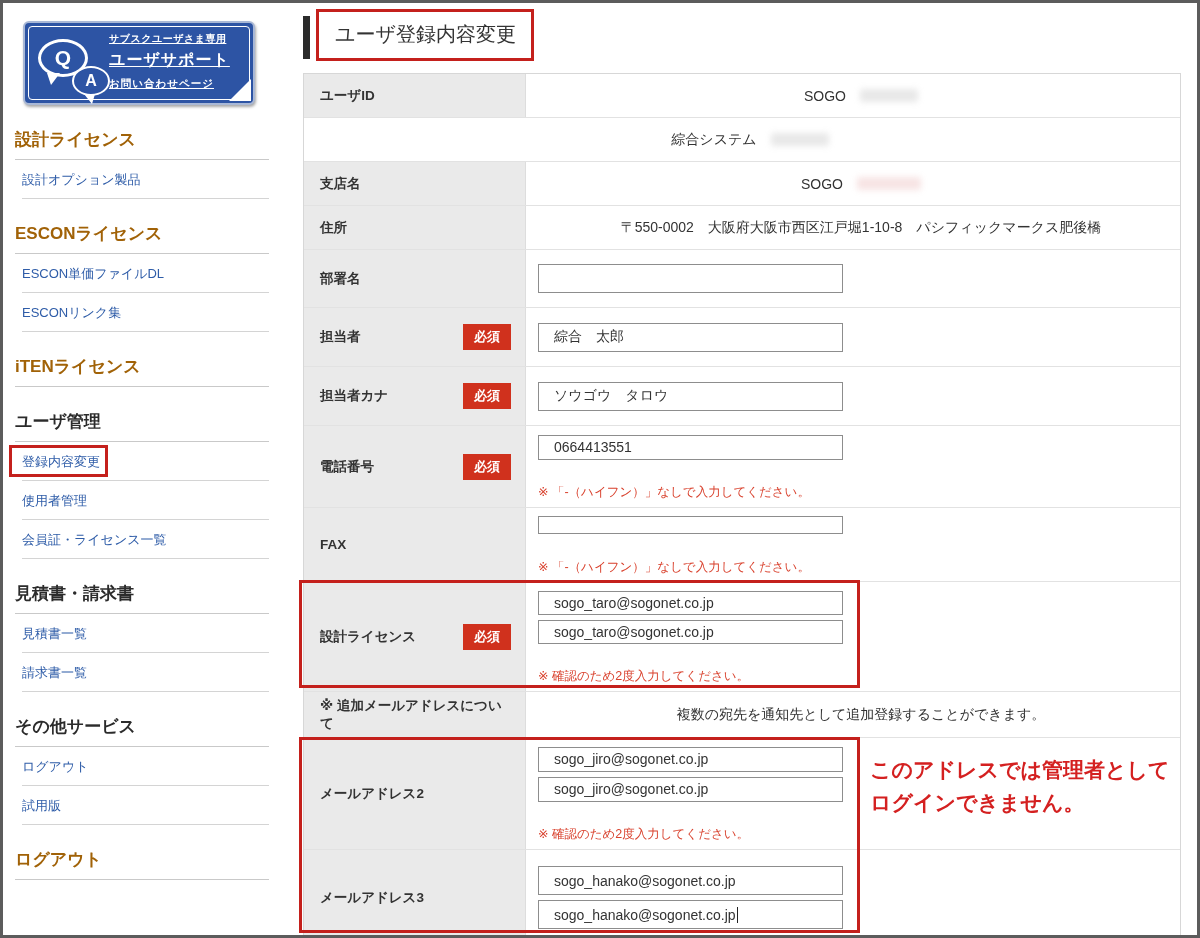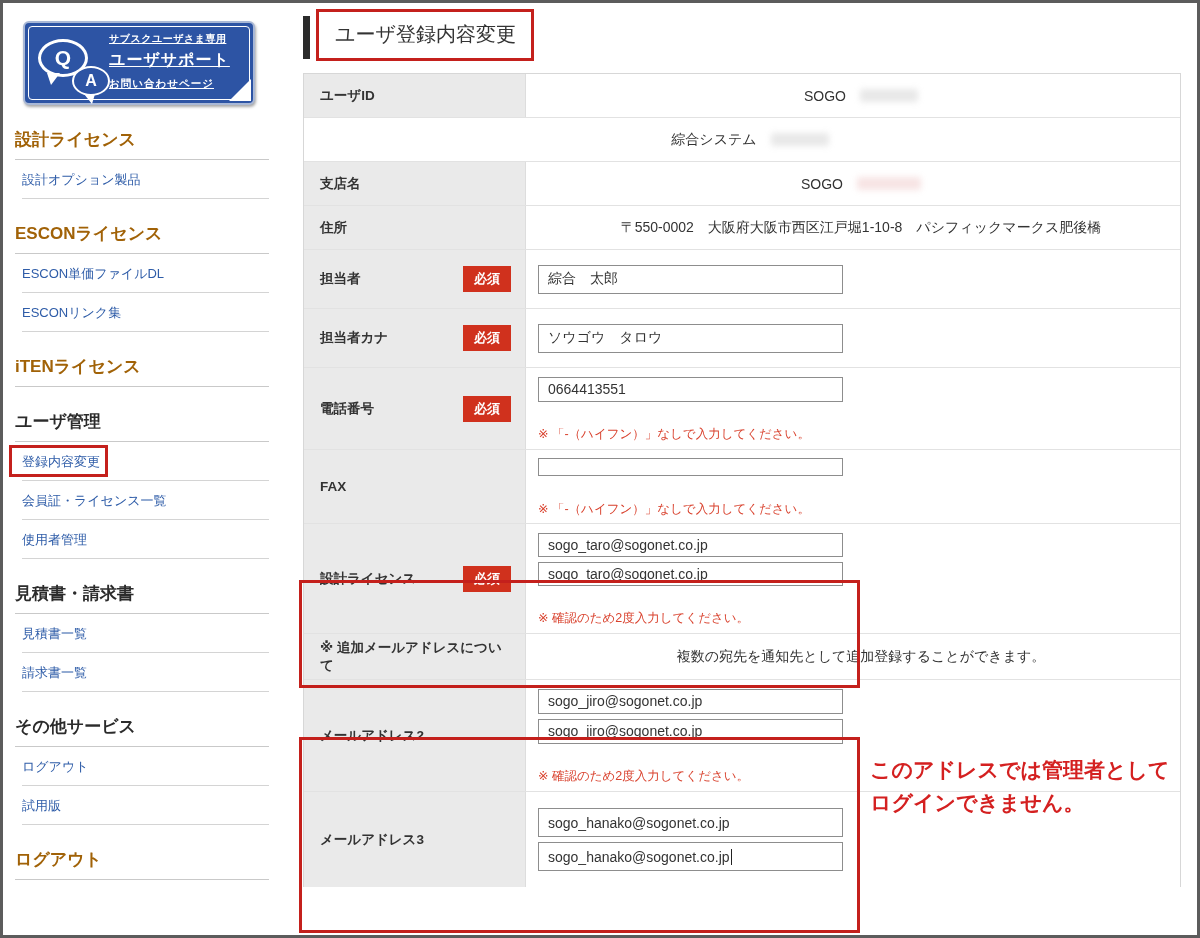--- a/index.html
+++ b/index.html
@@ -112,21 +112,21 @@
     padding:5px 11px; line-height:16px; flex:none;
   }
   .fvalue {
     flex:1; display:flex; flex-direction:column; justify-content:center;
     padding:6px 10px 6px 12px; font-size:14px; color:#333;
   }
   .fvalue.static { padding-left:26px; flex-direction:row; align-items:center; }
   .tinput {
     width:305px; height:29px; border:1px solid #8d8d8d; background:#fff;
     font-family:"Liberation Sans","DejaVu Sans",sans-serif;
-    font-size:14px; color:#333; padding:0 9px; margin:2.5px 0;
+    font-size:14px; color:#333; padding:0 15px; margin:2.5px 0;
     display:flex; align-items:center;
   }
   input.tinput { display:inline-block; line-height:27px; }
   .fnote { color:#d9422e; font-size:12.5px; margin-top:22px; }
   .caret { display:inline-block; width:1px; height:16px; background:#222; margin-left:1px; }
 
   .smudge { display:inline-block; height:13px; border-radius:2px; filter:blur(3px); margin-left:14px; }
   .smudge.gray { width:58px; background:rgba(150,150,150,.22); }
   .smudge.pink { width:64px; background:rgba(215,120,120,.20); }
 
@@ -179,22 +179,22 @@
   <div class="side-heading navy">iTENライセンス</div>
   <hr class="side-rule">
 
   <div class="side-heading dark">ユーザ管理</div>
   <hr class="side-rule">
   <div class="side-links">
     <a class="side-link">
       <span>登録内容変更</span>
       <span class="red-frame"></span>
     </a>
+    <a class="side-link">使用者管理</a>
     <a class="side-link">会員証・ライセンス一覧</a>
-    <a class="side-link">使用者管理</a>
   </div>
 
   <div class="side-heading dark">見積書・請求書</div>
   <hr class="side-rule">
   <div class="side-links">
     <a class="side-link">見積書一覧</a>
     <a class="side-link">請求書一覧</a>
   </div>
 
   <div class="side-heading dark">その他サービス</div>
@@ -246,20 +246,28 @@
 
     <div class="frow" style="height:44px">
       <div class="flabel">
           <span>住所</span>
         </div>
       <div class="fvalue static">
           <span>〒550-0002　大阪府大阪市西区江戸堀1-10-8　パシフィックマークス肥後橋</span>
         </div>
     </div>
 
+    <div class="frow" style="height:58px">
+      <div class="flabel">
+          <span>部署名</span>
+        </div>
+      <div class="fvalue">
+        <input class="tinput" type="text" value="" style="">
+      </div>
+    </div>
 
     <div class="frow" style="height:59px">
       <div class="flabel">
         <span>担当者</span>
         <span class="badge">必須</span>
       </div>
       <div class="fvalue">
         <input class="tinput" type="text" value="綜合　太郎" style="">
       </div>
     </div>

